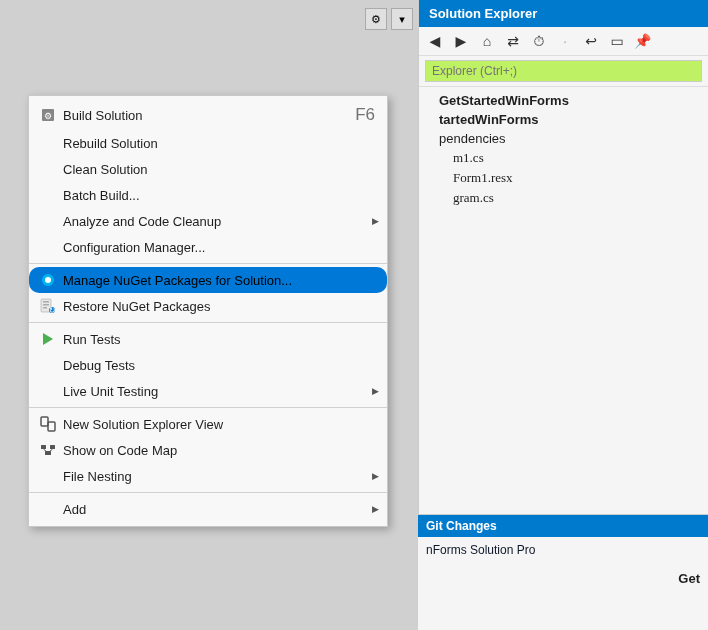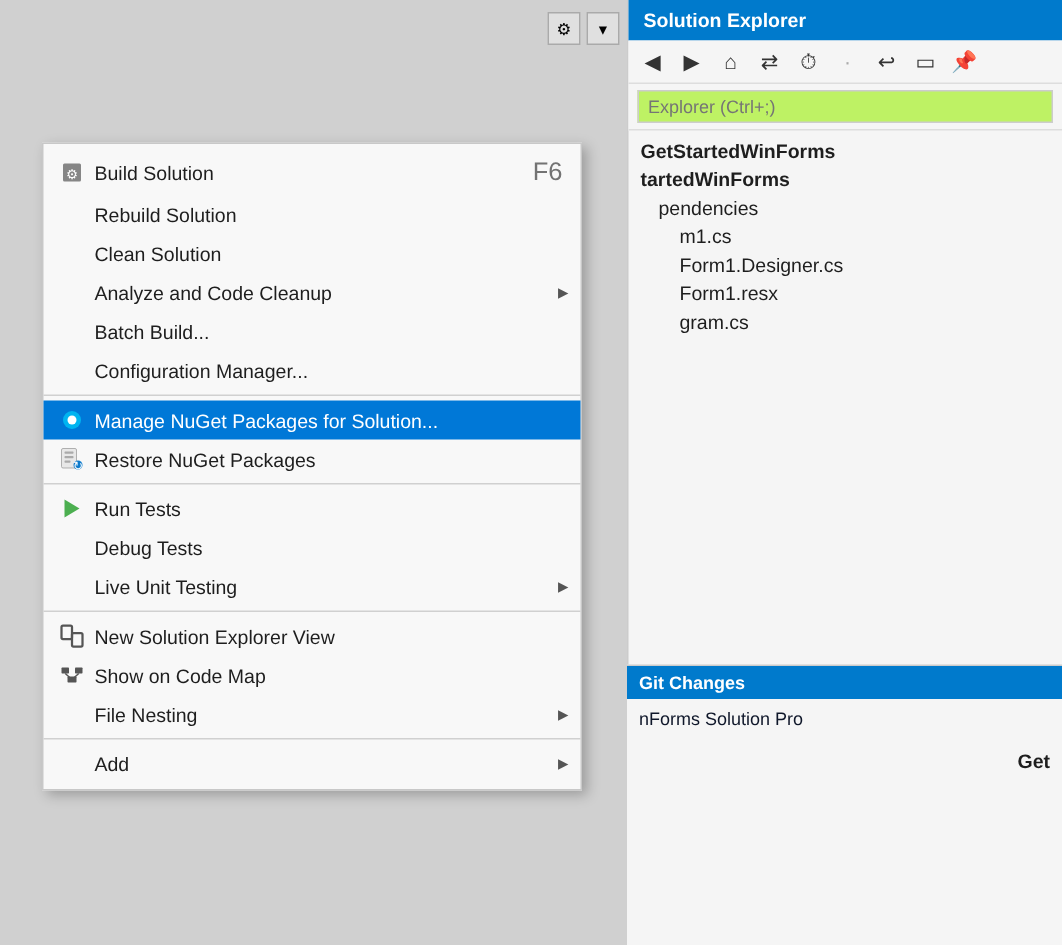--- a/index.html
+++ b/index.html
@@ -78,23 +78,23 @@
 
     .se-item {
       padding: 2px 8px;
       font-size: 13px;
       color: #1e1e1e;
       white-space: nowrap;
       overflow: hidden;
       text-overflow: ellipsis;
       cursor: pointer;
     }
-    .se-item.level-0 { font-weight: 600; padding-left: 8px; }
+    .se-item.level-0 { font-weight: 600; padding-left: 20px; }
     .se-item.level-1 { padding-left: 20px; }
-    .se-item.level-2 { padding-left: 34px; }
+    .se-item.level-2 { padding-left: 34px; font-family: Liberation Serif, serif; }
 
     
     .bg-area {
       position: absolute;
       left: 0;
       top: 0;
       width: 420px;
       height: 630px;
       background: #d0d0d0;
     }
@@ -138,21 +138,22 @@
       display: flex;
       align-items: center;
       padding: 5px 12px 5px 8px;
       cursor: pointer;
       position: relative;
       min-height: 26px;
       color: #1e1e1e;
     }
     .menu-item.highlighted {
       background: #0078d7;
-      color: #ffffff;
+      color: #000000;
+      border-radius: 10px;
     }
 
     .menu-item-icon {
       width: 22px;
       min-width: 22px;
       display: flex;
       align-items: center;
       justify-content: center;
       margin-right: 4px;
       font-size: 14px;
@@ -183,21 +184,21 @@
       font-size: 9px;
       color: #555;
     }
 
     
     .git-panel {
       position: absolute;
       right: 0;
       bottom: 0;
       width: 290px;
-      height: 187px;
+      height: 116px;
       background: #f5f5f5;
       border-top: 1px solid #ccc;
     }
     .git-panel-title {
       background: #007acc;
       color: white;
       font-size: 12px;
       font-weight: 600;
       padding: 4px 8px;
     }
@@ -231,27 +232,27 @@
       <span class="menu-shortcut">F6</span>
     </div>
     <div class="menu-item">
       <span class="menu-item-icon"></span>
       <span class="menu-item-label">Rebuild Solution</span>
     </div>
     <div class="menu-item">
       <span class="menu-item-icon"></span>
       <span class="menu-item-label">Clean Solution</span>
     </div>
+    <div class="menu-item">
+      <span class="menu-item-icon"></span>
+      <span class="menu-item-label">Batch Build...</span>
+    </div>
     <div class="menu-item has-submenu">
       <span class="menu-item-icon"></span>
       <span class="menu-item-label">Analyze and Code Cleanup</span>
-    </div>
-    <div class="menu-item">
-      <span class="menu-item-icon"></span>
-      <span class="menu-item-label">Batch Build...</span>
     </div>
     <div class="menu-item">
       <span class="menu-item-icon"></span>
       <span class="menu-item-label">Configuration Manager...</span>
     </div>
     <div class="menu-separator"></div>
     <div class="menu-item highlighted">
       <span class="menu-item-icon">
         <svg width="16" height="16" viewBox="0 0 16 16">
           <circle cx="8" cy="8" r="6" fill="#00b4f0"></circle>
@@ -339,21 +340,20 @@
     <button>📌</button>
   </div>
   <div class="se-search">
     <input type="text" placeholder="Explorer (Ctrl+;)" style="">
   </div>
   <div class="se-tree" id="se-tree">
   <div class="se-item level-0">GetStartedWinForms</div>
       <div class="se-item level-0">tartedWinForms</div>
       <div class="se-item level-1">pendencies</div>
       <div class="se-item level-2">m1.cs</div>
-      <div class="se-item level-2">Form1.Designer.cs</div>
       <div class="se-item level-2">Form1.resx</div>
       <div class="se-item level-2">gram.cs</div>
     </div>
   <div class="se-divider"></div>
   <div class="git-panel">
     <div class="git-panel-title">
       <span>Git Changes</span>
     </div>
     <div style="padding:6px 8px; font-size:12px; color:#0f172a;">
       <span>nForms Solution Pro</span>

